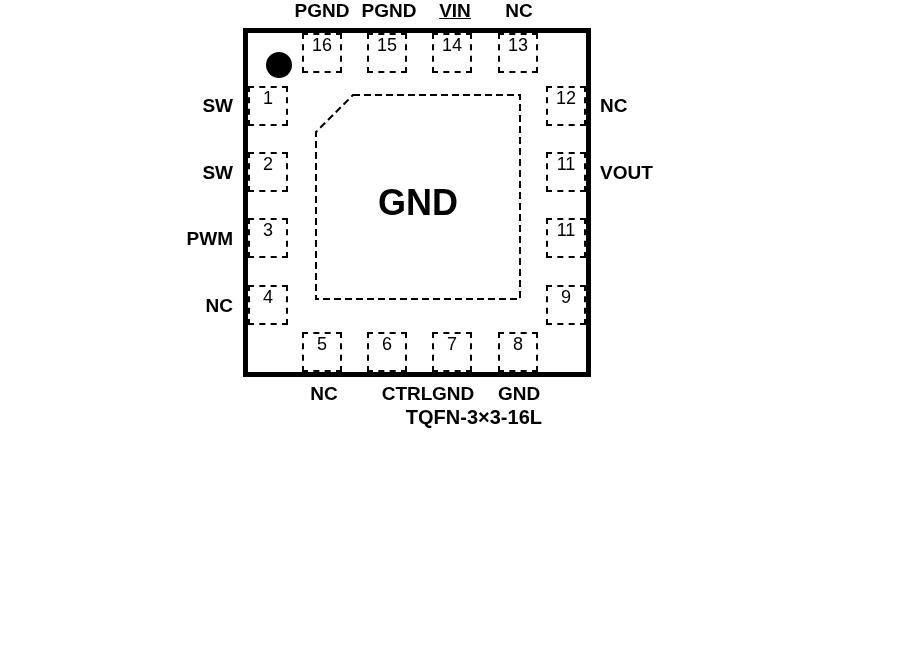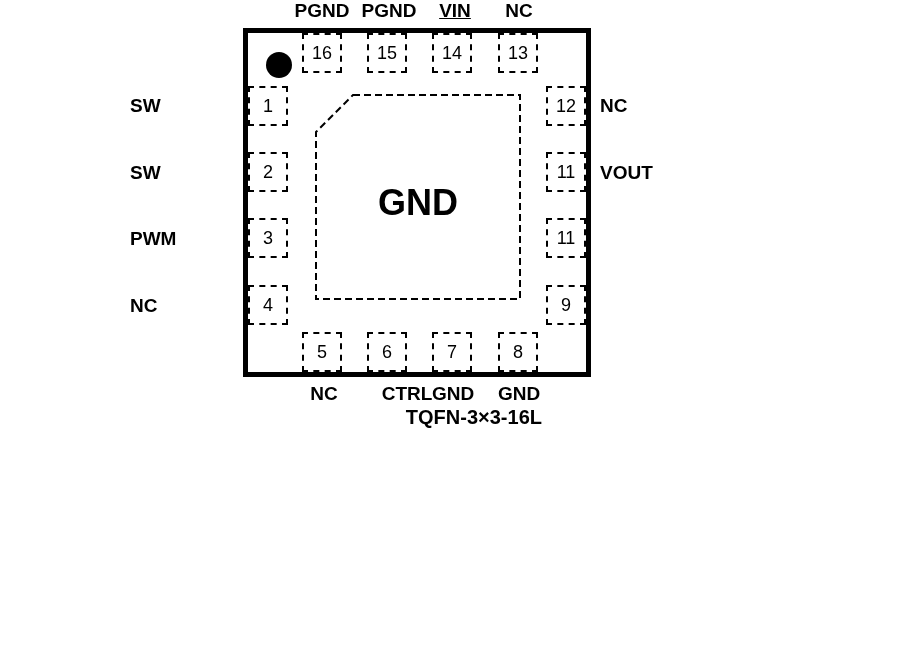--- a/index.html
+++ b/index.html
@@ -35,36 +35,35 @@
     border-radius: 50%;
     background: #000000;
   }
   .pad {
     position: absolute;
     width: 40px;
     height: 40px;
     border: 2px dashed #000000;
     box-sizing: border-box;
     display: flex;
-    align-items: center;
     justify-content: center;
     font-size: 18px;
     font-weight: 400;
     background: #ffffff;
   }
   .edge-label {
     position: absolute;
     height: 22px;
     line-height: 22px;
     font-size: 19px;
     font-weight: 700;
     white-space: nowrap;
   }
   .edge-label.center { text-align: center; width: 90px; }
-  .edge-label.right-align { width: 103px; }
+  .edge-label.right-align { text-align: right; width: 103px; }
   .edge-label.left-align { text-align: left; width: 110px; }
   .center-pad-svg {
     position: absolute;
     left: 315px;
     top: 94px;
     width: 208px;
     height: 208px;
   }
   .center-pad-text {
     position: absolute;

